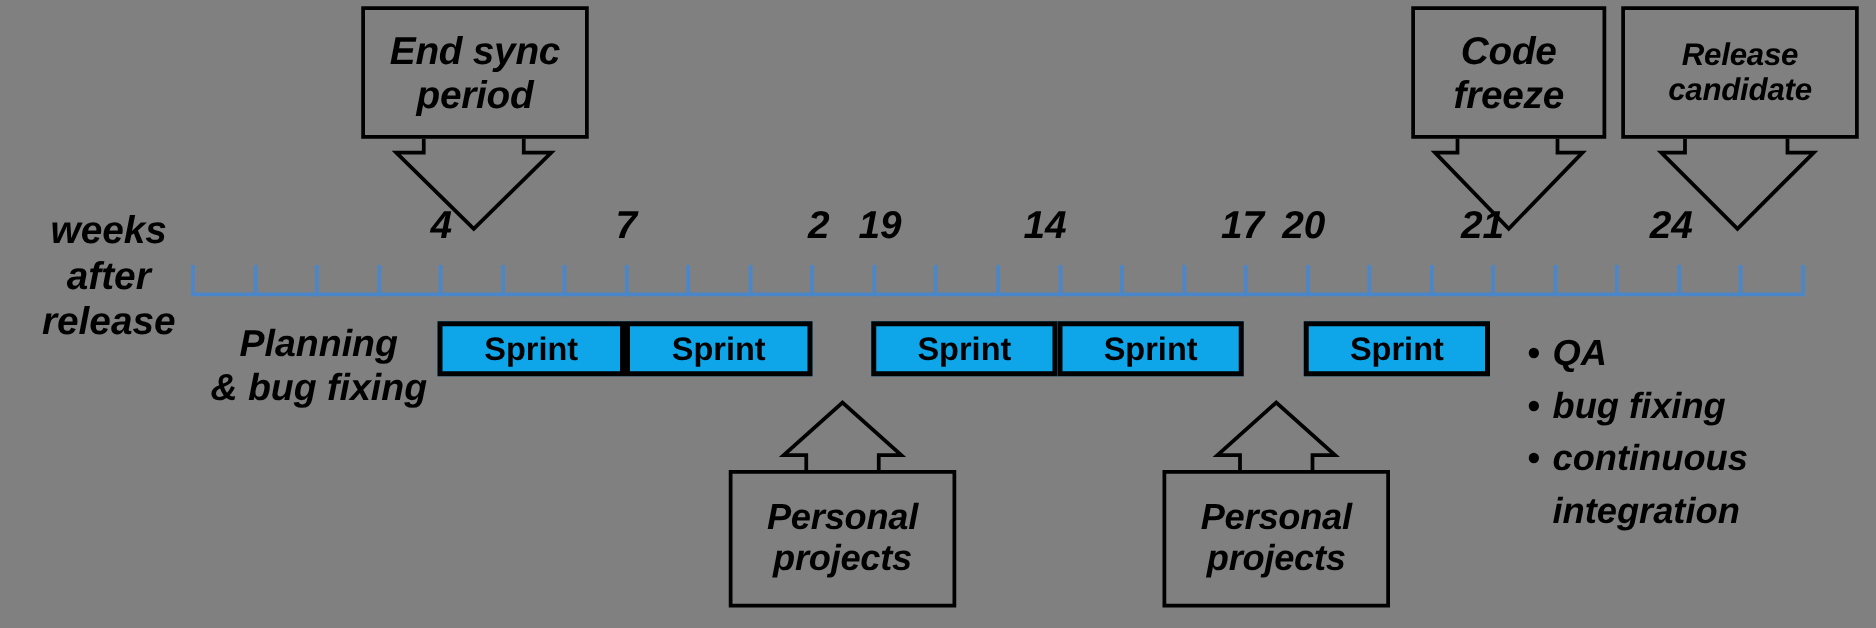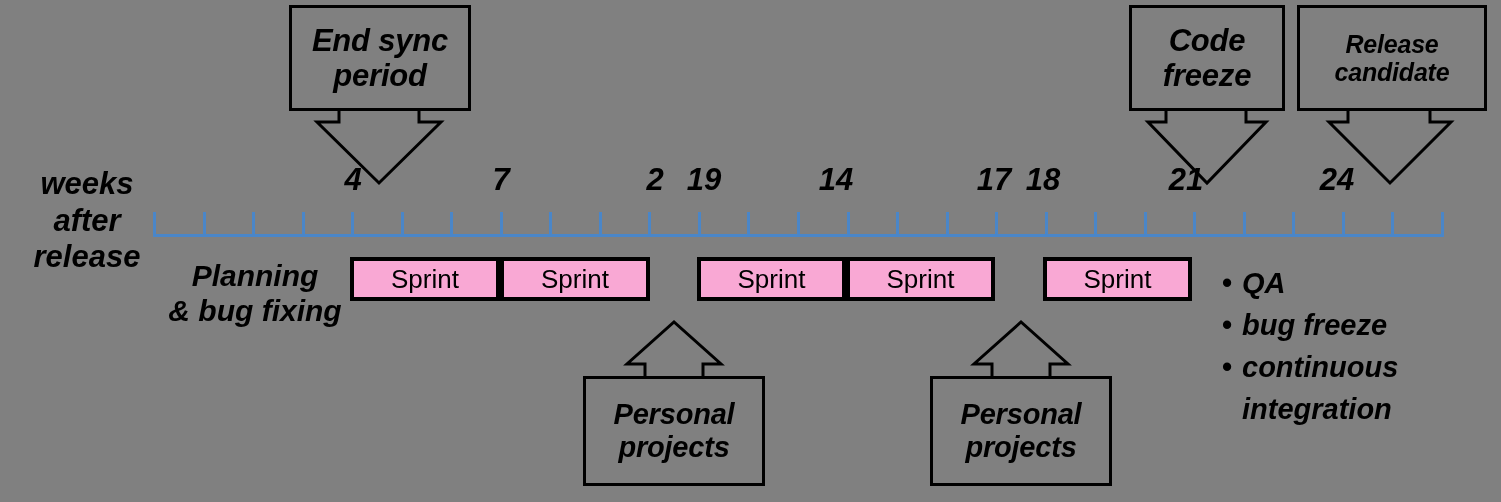--- a/index.html
+++ b/index.html
@@ -49,30 +49,30 @@
     font-size:31px;
     color:#000;
     transform:translateX(-50%);
     white-space:nowrap;
     line-height:1;
   }
 
   
   .sprint{
     position:absolute;
-    background:#f9a8d4;
+    background:#0ea5e9;
     border:4px solid #000;
     box-sizing:border-box;
     display:flex;
     align-items:center;
     justify-content:center;
     color:#000;
     font-size:26px;
     font-style:normal;
-    font-weight:normal;
+    font-weight:bold;
     letter-spacing:0px;
   }
 
   
   .side-label{
     position:absolute;
     font-style:italic;
     font-weight:bold;
     color:#000;
     line-height:1.18;
@@ -159,21 +159,21 @@
 
     <polyline points="992,376 992,364 974,364 1021,322 1068,364 1050,364 1050,376"></polyline>
   </svg>
 
   <div class="week-num" style="left:353px;top:164px;">4</div>
   <div class="week-num" style="left:501px;top:164px;">7</div>
   <div class="week-num" style="left:655px;top:164px;">2</div>
   <div class="week-num" style="left:704px;top:164px;">19</div>
   <div class="week-num" style="left:836px;top:164px;">14</div>
   <div class="week-num" style="left:994px;top:164px;">17</div>
-  <div class="week-num" style="left:1043px;top:164px;">18</div>
+  <div class="week-num" style="left:1043px;top:164px;">20</div>
   <div class="week-num" style="left:1186px;top:164px;">21</div>
   <div class="week-num" style="left:1337px;top:164px;">24</div>
 
   <div class="axis-line" style="left:153px;top:234px;width:1288px;"></div>
   <div id="ticks">
       <div class="tick" style="left: 153px; top: 212px; height: 25px;"></div>
       <div class="tick" style="left: 202.538px; top: 212px; height: 25px;"></div>
       <div class="tick" style="left: 252.077px; top: 212px; height: 25px;"></div>
       <div class="tick" style="left: 301.615px; top: 212px; height: 25px;"></div>
       <div class="tick" style="left: 351.154px; top: 212px; height: 25px;"></div>
@@ -224,21 +224,21 @@
     <span>Sprint</span>
   </div>
 
   <div class="bullets" style="left:1222px;top:262px;">
     <div class="bullet-row">
       <span class="bullet-dot">•</span>
       <span class="bullet-text">QA</span>
     </div>
     <div class="bullet-row">
       <span class="bullet-dot">•</span>
-      <span class="bullet-text">bug freeze</span>
+      <span class="bullet-text">bug fixing</span>
     </div>
     <div class="bullet-row">
       <span class="bullet-dot">•</span>
       <span class="bullet-text">continuous integration</span>
     </div>
   </div>
 
 </div>
 
 </body></html>

